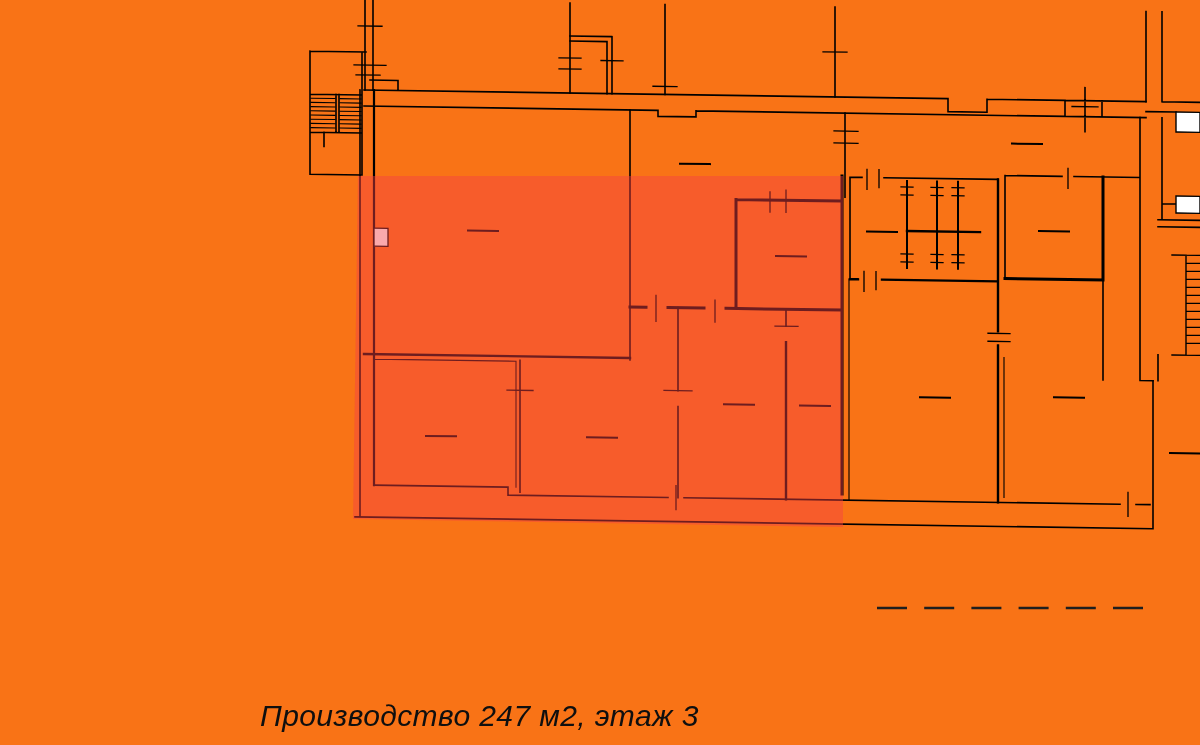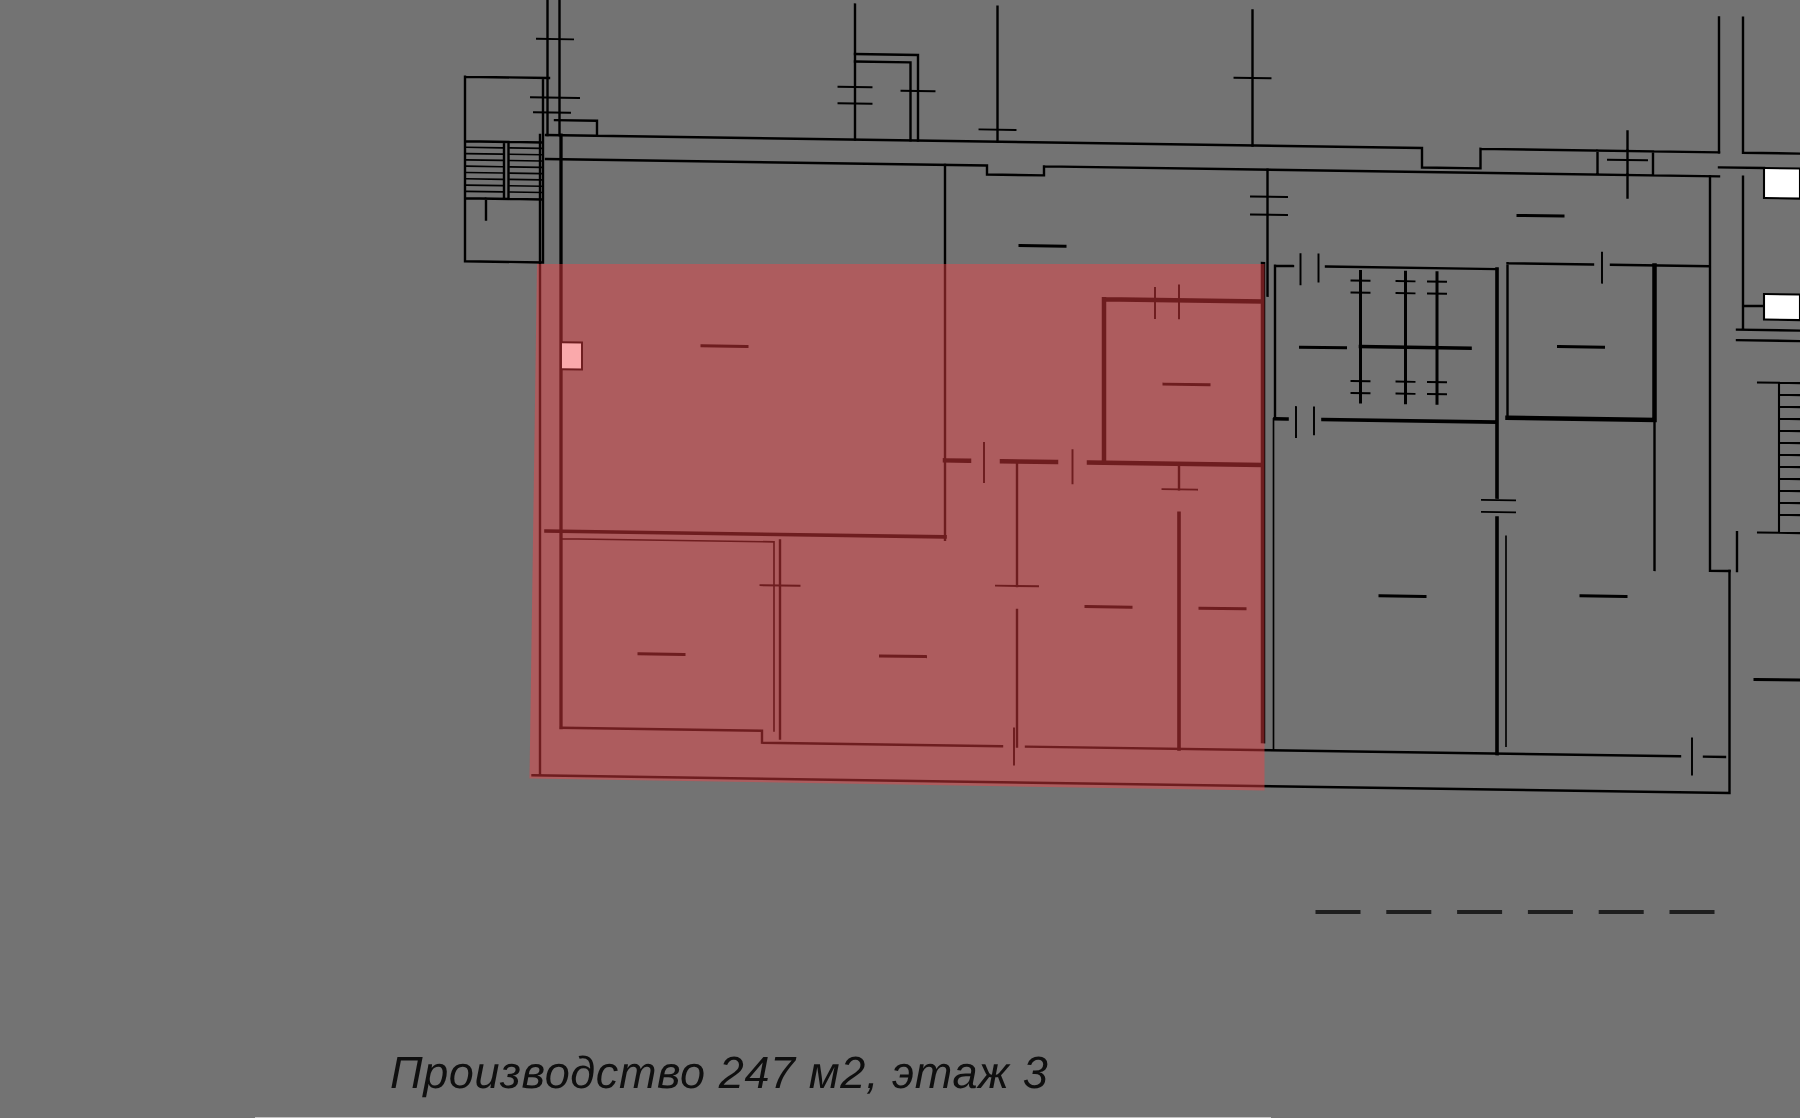--- a/index.html
+++ b/index.html
@@ -1,17 +1,17 @@
 <!DOCTYPE html>
 <html><head>
 <meta charset="utf-8">
 <style>
   html,body{margin:0;padding:0;background:#ffffff;width:1200px;height:745px;overflow:hidden;
             font-family:"Liberation Sans", sans-serif;}
-  .stage{position:relative;width:1200px;height:745px;background:#737373;}
+  .stage{position:relative;width:1200px;height:745px;background:#f97316;}
   svg{position:absolute;left:0;top:0;display:block;}
   .caption{position:absolute;left:260px;top:699px;font-style:italic;font-size:30px;
            letter-spacing:.4px;color:#0f0f0f;white-space:nowrap;}
 </style>
 </head>
 <body>
 
 <div class="stage">
 <svg width="1200" height="745" viewBox="0 0 1200 745">
 

